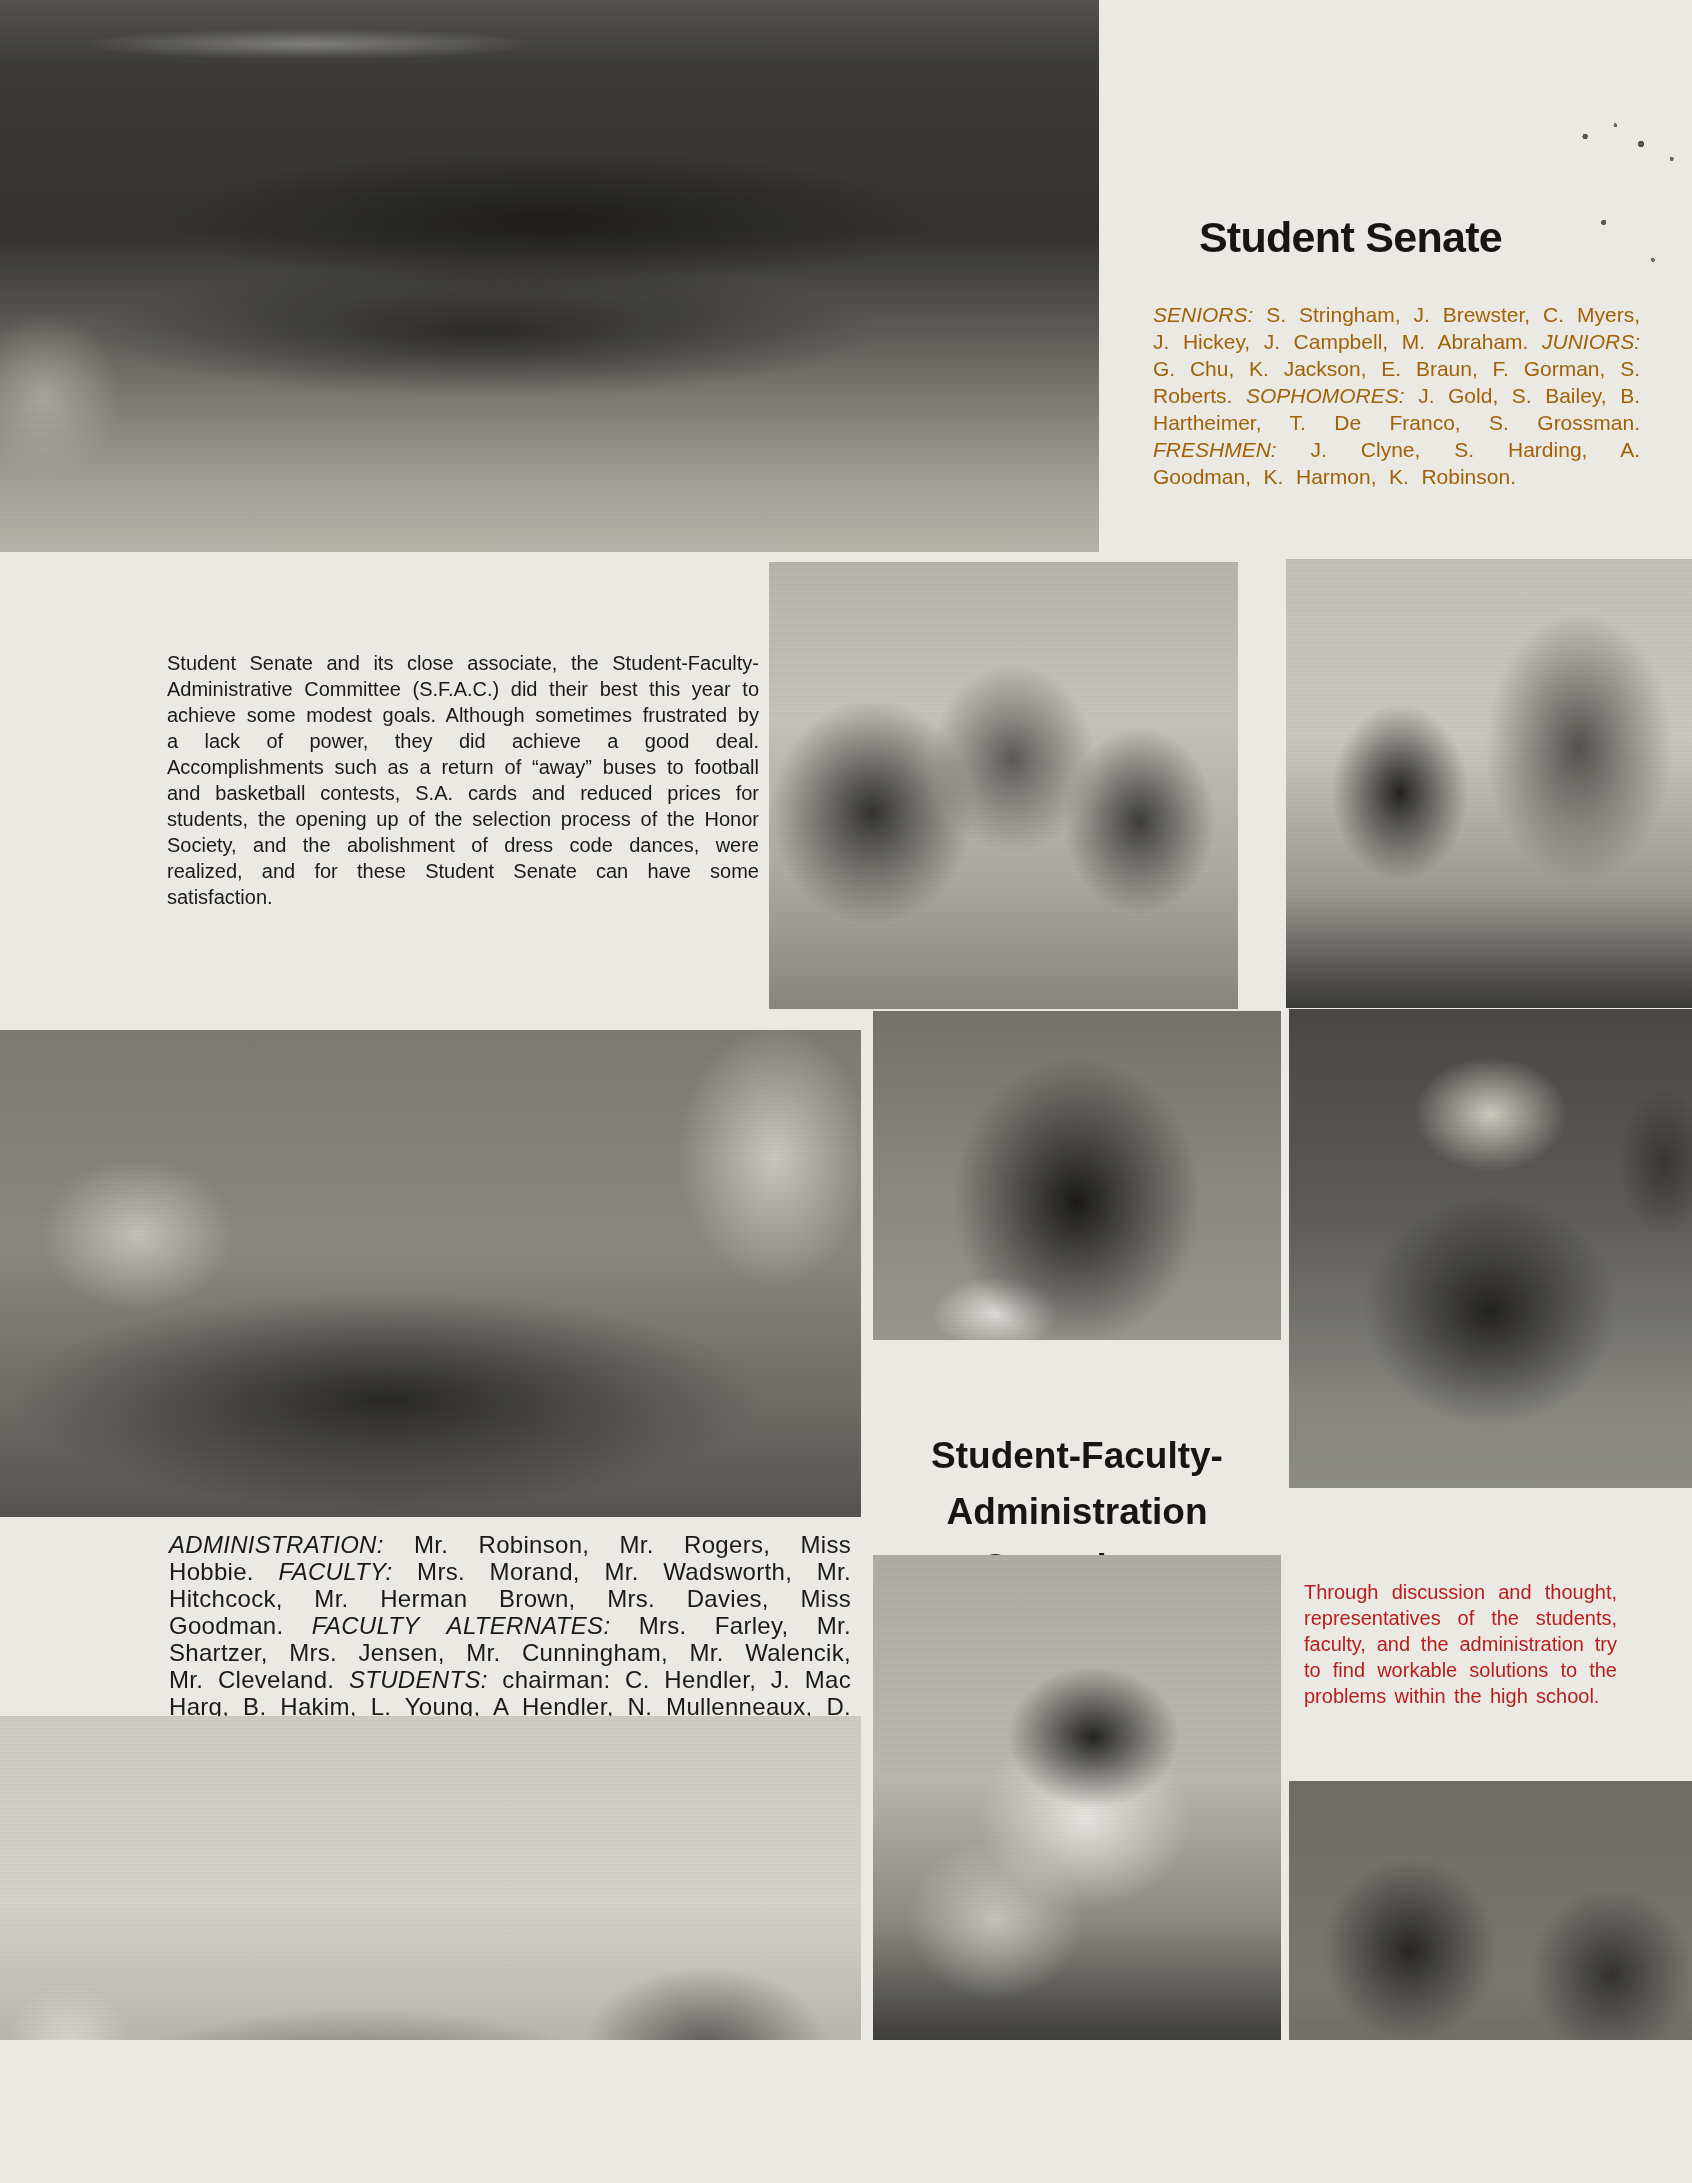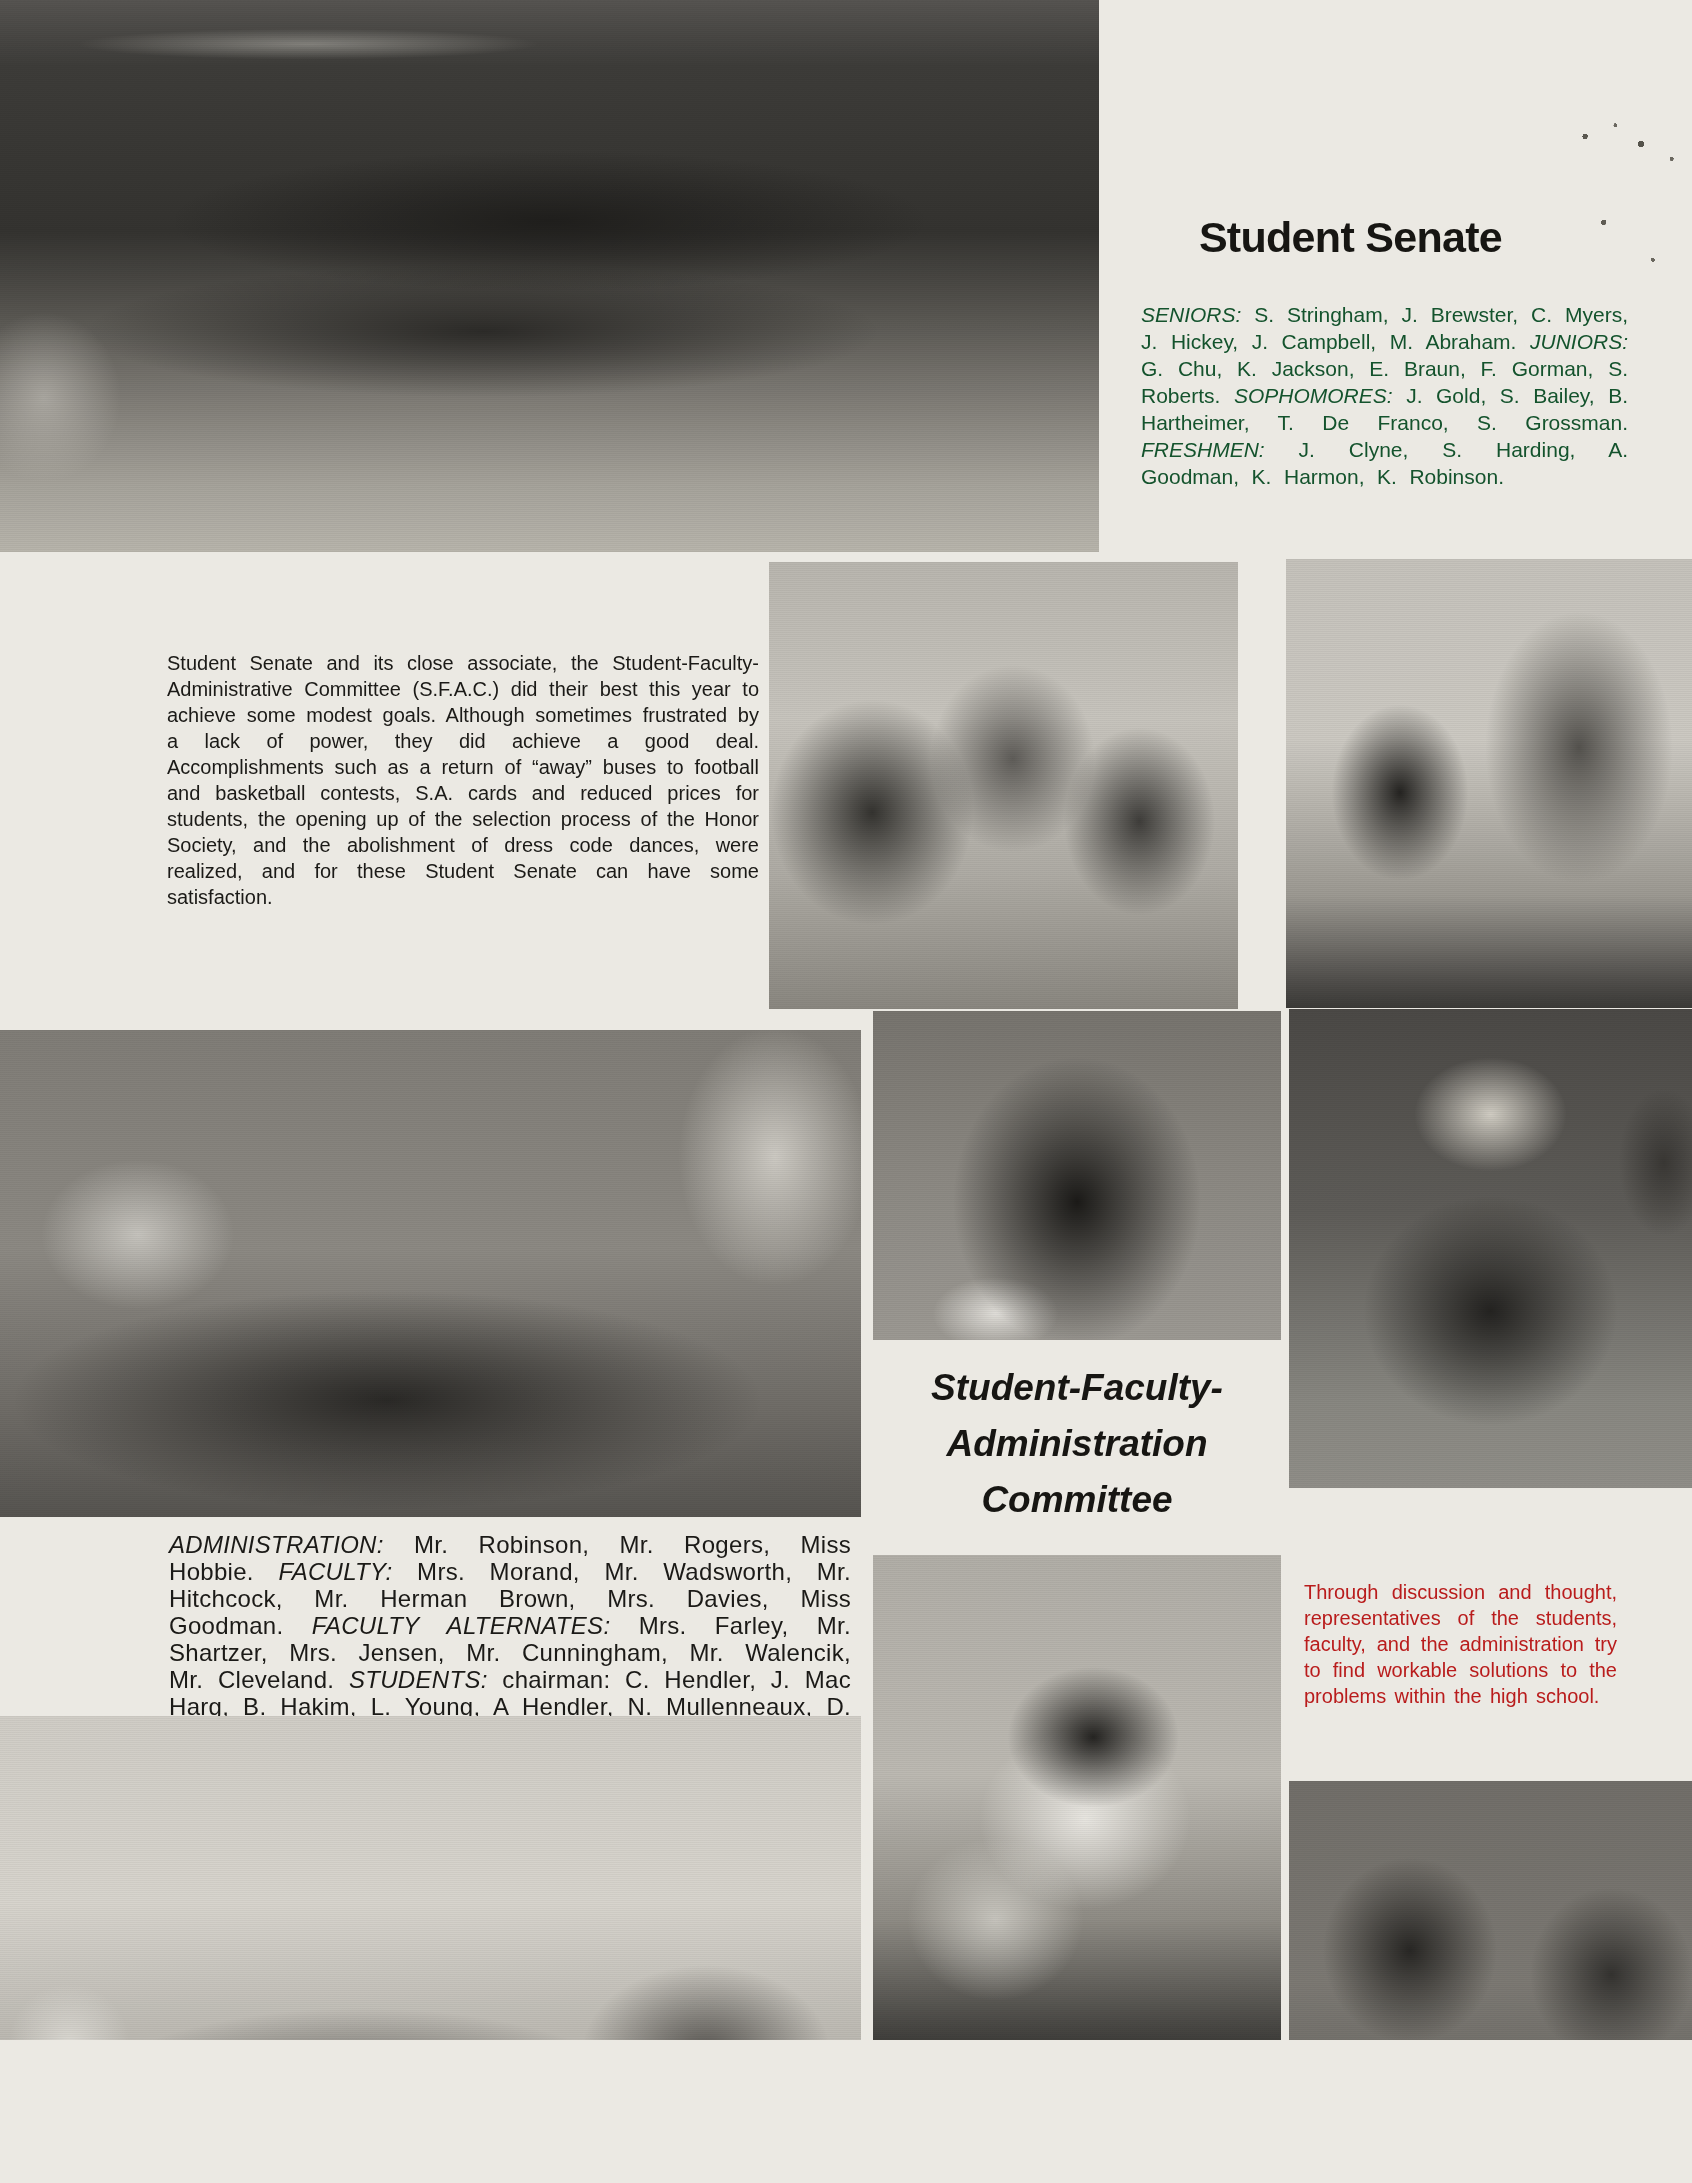--- a/index.html
+++ b/index.html
@@ -99,21 +99,21 @@
       radial-gradient(circle 3.3px at 60% 16%, #55534b 98%, transparent),
       radial-gradient(circle 2px at 86% 24%, #6a675f 98%, transparent),
       radial-gradient(circle 2.7px at 28% 58%, #5f5c54 98%, transparent),
       radial-gradient(circle 2px at 70% 78%, #6a675f 98%, transparent);
   }
   .headline {
     position: absolute; color: #171613;
     font-weight: 700; text-align: center; letter-spacing: -0.7px;
   }
   .headline-senate { left: 1153px; top: 213px; width: 395px; font-size: 43px; line-height: 1.15; }
-  .headline-sfac  { left: 873px; top: 1360px; width: 408px; font-size: 37px; line-height: 56px; letter-spacing: 0; font-style: italic; }
+  .headline-sfac  { left: 873px; top: 1428px; width: 408px; font-size: 37px; line-height: 56px; letter-spacing: 0; }
   .headline-sfac div { white-space: nowrap; }
   .copy {
     position: absolute; color: #1b1a17;
     text-align: justify; margin: 0;
   }
   .copy i { font-style: italic; }
   .roster-senate { left: 1141px; top: 301px;  width: 487px;  font-size: 21px; line-height: 27px; word-spacing: 6.7px; }
   .body-senate   { left: 167px;  top: 650px;  width: 592px;  font-size: 20px; line-height: 26px; word-spacing: 4px; }
   .roster-sfac   { left: 169px;  top: 1531px; width: 682px; font-size: 24px; line-height: 27px; word-spacing: 6.7px; letter-spacing: 0.3px; }
   .body-sfac     { left: 1304px; top: 1579px; width: 313px;  font-size: 20px; line-height: 26px; word-spacing: 2.7px; }
@@ -122,21 +122,21 @@
 <body style="background: rgb(235, 233, 227);">
 
 <div class="page">
 
   <div class="photo photo-a" style="left:0; top:0; width:1099px; height:552px;"></div>
 
   <div class="ink-specks"></div>
 
   <div class="headline headline-senate">Student Senate</div>
 
-  <p class="copy roster-senate" style="color: #14532d;"><i>SENIORS:</i> S. Stringham, J. Brewster, C. Myers, J. Hickey, J. Campbell, M. Abraham. <i>JUNIORS:</i> G. Chu, K. Jackson, E. Braun, F. Gorman, S. Roberts. <i>SOPHOMORES:</i> J. Gold, S. Bailey, B. Hartheimer, T. De Franco, S. Grossman. <i>FRESHMEN:</i> J. Clyne, S. Harding, A. Goodman, K. Harmon, K. Robinson.</p>
+  <p class="copy roster-senate" style="color: #a16207; margin-left: 12px;"><i>SENIORS:</i> S. Stringham, J. Brewster, C. Myers, J. Hickey, J. Campbell, M. Abraham. <i>JUNIORS:</i> G. Chu, K. Jackson, E. Braun, F. Gorman, S. Roberts. <i>SOPHOMORES:</i> J. Gold, S. Bailey, B. Hartheimer, T. De Franco, S. Grossman. <i>FRESHMEN:</i> J. Clyne, S. Harding, A. Goodman, K. Harmon, K. Robinson.</p>
 
   <p class="copy body-senate" style="color: rgb(27, 26, 23);">Student Senate and its close associate, the Student-Faculty-Administrative Committee (S.F.A.C.) did their best this year to achieve some modest goals. Although sometimes frustrated by a lack of power, they did achieve a good deal. Accomplishments such as a return of “away” buses to football and basketball contests, S.A. cards and reduced prices for students, the opening up of the selection process of the Honor Society, and the abolishment of dress code dances, were realized, and for these Student Senate can have some satisfaction.</p>
 
   <div class="photo photo-b" style="left:769px; top:562px; width:469px; height:447px;"></div>
   <div class="photo photo-c" style="left:1286px; top:559px; width:407px; height:449px;"></div>
 
   <div class="photo photo-d" style="left:0; top:1030px; width:861px; height:487px;"></div>
   <div class="photo photo-e" style="left:873px; top:1011px; width:408px; height:329px;"></div>
   <div class="photo photo-f" style="left:1289px; top:1009px; width:403px; height:479px;"></div>
 

